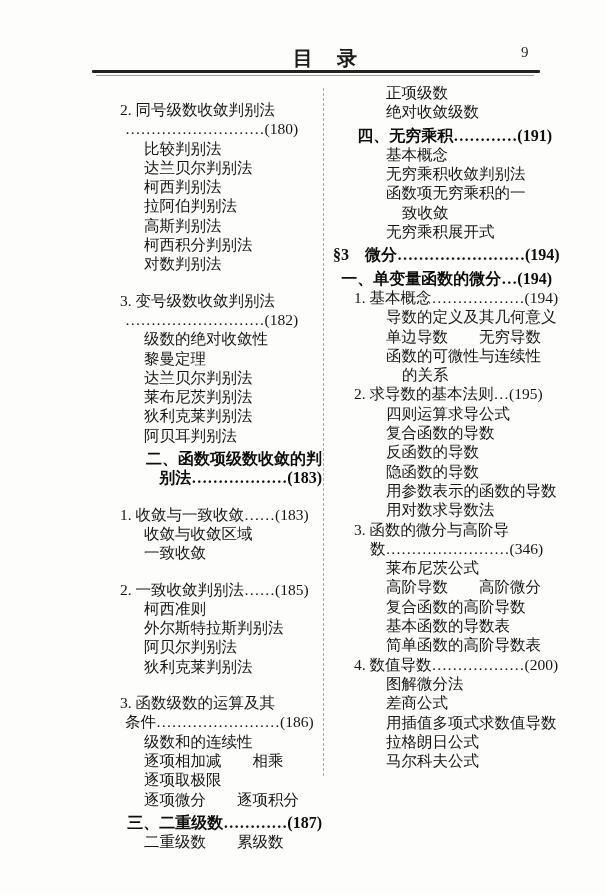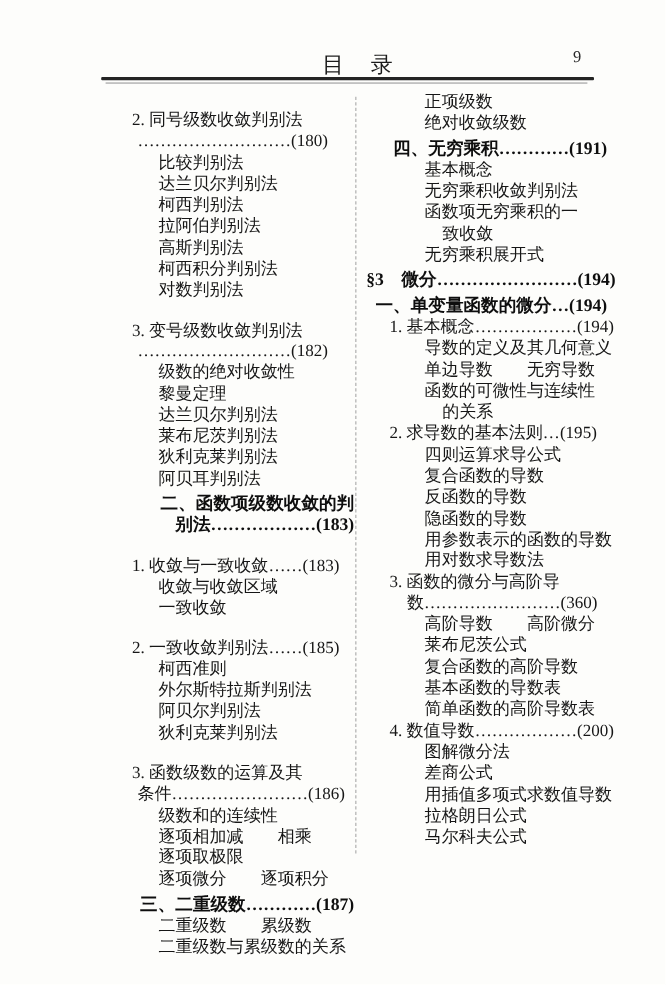--- a/index.html
+++ b/index.html
@@ -15,21 +15,21 @@
     overflow: hidden;
     font-family: "Liberation Serif", "DejaVu Serif", serif;
     color: #171717;
   }
   
   .header-title {
     position: absolute;
     left: 293px;
     top: 45px;
     font-size: 20px;
-    font-weight: normal;
+    font-weight: bold;
     letter-spacing: 2px;
     white-space: pre;
     color: #1b1b1b;
   }
   .page-number {
     position: absolute;
     left: 521px;
     top: 44px;
     font-size: 15px;
     color: #2a2a2a;
@@ -141,21 +141,20 @@
       <div class="line sub">阿贝尔判别法</div>
       <div class="line sub">狄利克莱判别法</div>
       <div class="line num">3. 函数级数的运算及其</div>
       <div class="line numcont">条件……………………(186)</div>
       <div class="line sub">级数和的连续性</div>
       <div class="line sub">逐项相加减　　相乘</div>
       <div class="line sub">逐项取极限</div>
       <div class="line sub">逐项微分　　逐项积分</div>
       <div class="line sec">三、二重级数…………(187)</div>
       <div class="line sub">二重级数　　累级数</div>
-      <div class="line sub">二重级数与累级数的关系</div>
     </div>
 
   <div class="col right" id="col-right">
       <div class="line sub">正项级数</div>
       <div class="line sub">绝对收敛级数</div>
       <div class="line sec">四、无穷乘积…………(191)</div>
       <div class="line sub">基本概念</div>
       <div class="line sub">无穷乘积收敛判别法</div>
       <div class="line sub">函数项无穷乘积的一</div>
       <div class="line subcont">致收敛</div>
@@ -168,23 +167,23 @@
       <div class="line sub">函数的可微性与连续性</div>
       <div class="line subcont">的关系</div>
       <div class="line num">2. 求导数的基本法则…(195)</div>
       <div class="line sub">四则运算求导公式</div>
       <div class="line sub">复合函数的导数</div>
       <div class="line sub">反函数的导数</div>
       <div class="line sub">隐函数的导数</div>
       <div class="line sub">用参数表示的函数的导数</div>
       <div class="line sub">用对数求导数法</div>
       <div class="line num">3. 函数的微分与高阶导</div>
-      <div class="line numcont">数……………………(360)</div>
+      <div class="line numcont">数……………………(346)</div>
+      <div class="line sub">莱布尼茨公式</div>
       <div class="line sub">高阶导数　　高阶微分</div>
-      <div class="line sub">莱布尼茨公式</div>
       <div class="line sub">复合函数的高阶导数</div>
       <div class="line sub">基本函数的导数表</div>
       <div class="line sub">简单函数的高阶导数表</div>
       <div class="line num">4. 数值导数………………(200)</div>
       <div class="line sub">图解微分法</div>
       <div class="line sub">差商公式</div>
       <div class="line sub">用插值多项式求数值导数</div>
       <div class="line sub">拉格朗日公式</div>
       <div class="line sub">马尔科夫公式</div>
     </div>

